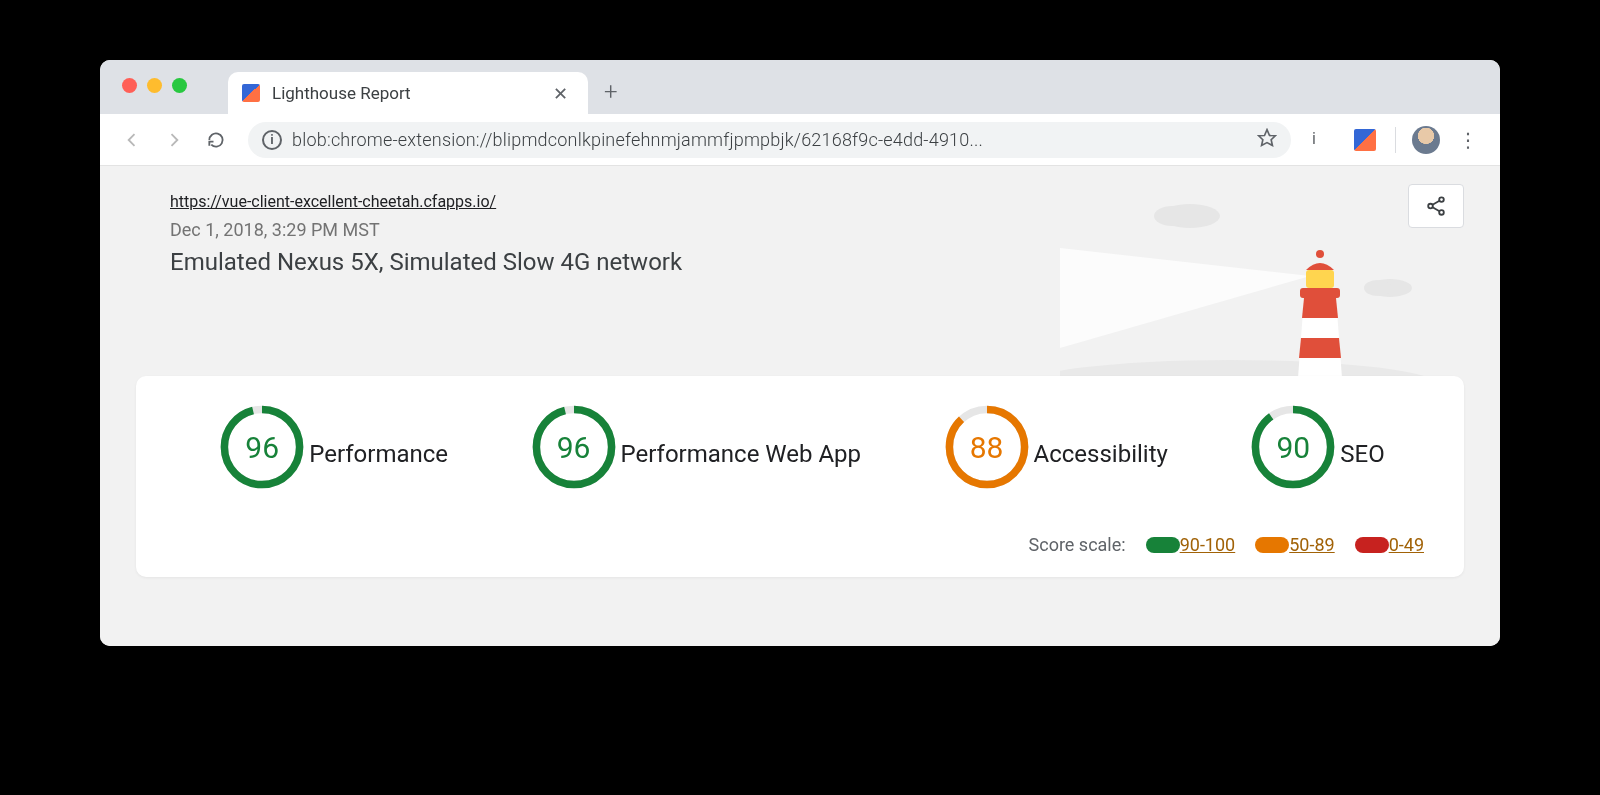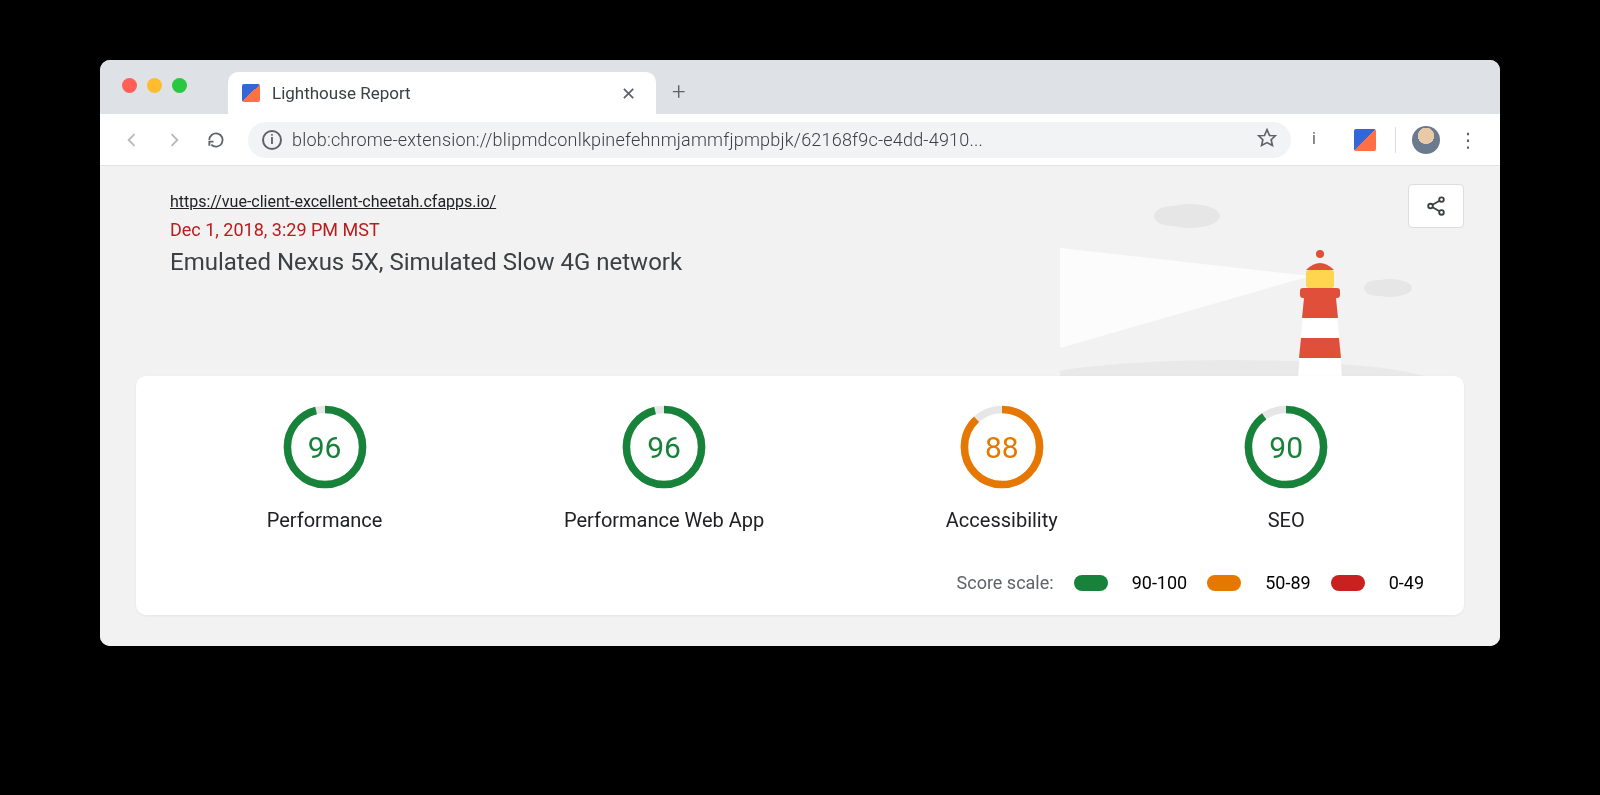--- a/index.html
+++ b/index.html
@@ -37,21 +37,21 @@
     gap: 10px;
   }
   .light { width: 15px; height: 15px; border-radius: 50%; }
   .light.red { background: #ff5f57; }
   .light.yellow { background: #febc2e; }
   .light.green { background: #28c840; }
   .tab {
     margin-left: 110px;
     background: #fff;
     height: 42px;
-    width: 428px;
+    width: 360px;
     border-radius: 10px 10px 0 0;
     display: flex;
     align-items: center;
     padding: 0 14px;
     gap: 12px;
     font-size: 17px;
     color: #3c4043;
     position: relative;
   }
   .tab-favicon {
@@ -133,21 +133,21 @@
     height: 210px;
   }
   .site-url {
     font-size: 16px;
     color: #202124;
     text-decoration: underline;
     font-weight: 400;
   }
   .timestamp {
     font-size: 18px;
-    color: #b91c1c;
+    color: #737373;
     margin-top: 8px;
   }
   .env-info {
     font-size: 24px;
     color: #3c4043;
     margin-top: 8px;
   }
   .share-btn {
     position: absolute;
     top: 18px;
@@ -179,51 +179,51 @@
     box-shadow: 0 1px 3px rgba(0,0,0,0.06);
   }
   .gauges {
     display: flex;
     justify-content: space-around;
     align-items: flex-start;
     margin-bottom: 40px;
   }
   .gauge {
     display: flex;
-    flex-direction: column;
+    flex-direction: row;
     align-items: center;
     cursor: pointer;
     justify-content: space-between;
   }
   .gauge-circle {
     position: relative;
     width: 94px; height: 94px;
   }
   .gauge-circle svg { width: 94px; height: 94px; transform: rotate(-90deg); }
   .gauge-value {
     position: absolute;
     top: 0; left: 0; right: 0; bottom: 0;
     display: flex; align-items: center; justify-content: center;
     font-size: 30px;
     font-weight: 400;
   }
   .gauge-label {
     margin-top: 14px;
-    font-size: 20px;
+    font-size: 24px;
     color: #202124;
   }
   .score-scale {
     display: flex;
     justify-content: flex-end;
     align-items: center;
     gap: 20px;
     font-size: 18px;
     color: #5f6368;
   }
-  .scale-item { display: flex; align-items: center; gap: 24px; color: #000000; }
+  .scale-item { display: flex; align-items: center; gap: 0; color: #a16207; text-decoration: underline; }
   .pill { width: 34px; height: 16px; border-radius: 10px; }
   .pill.green { background: #178239; }
   .pill.orange { background: #e67700; }
   .pill.red { background: #c7221f; }
   .content-bottom-pad { height: 28px; }
 </style>
 </head>
 <body>
 
 <div class="window">

